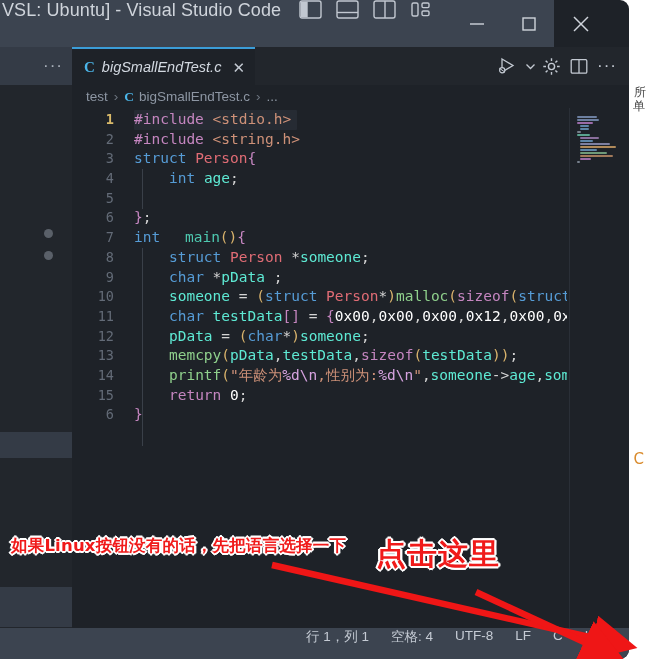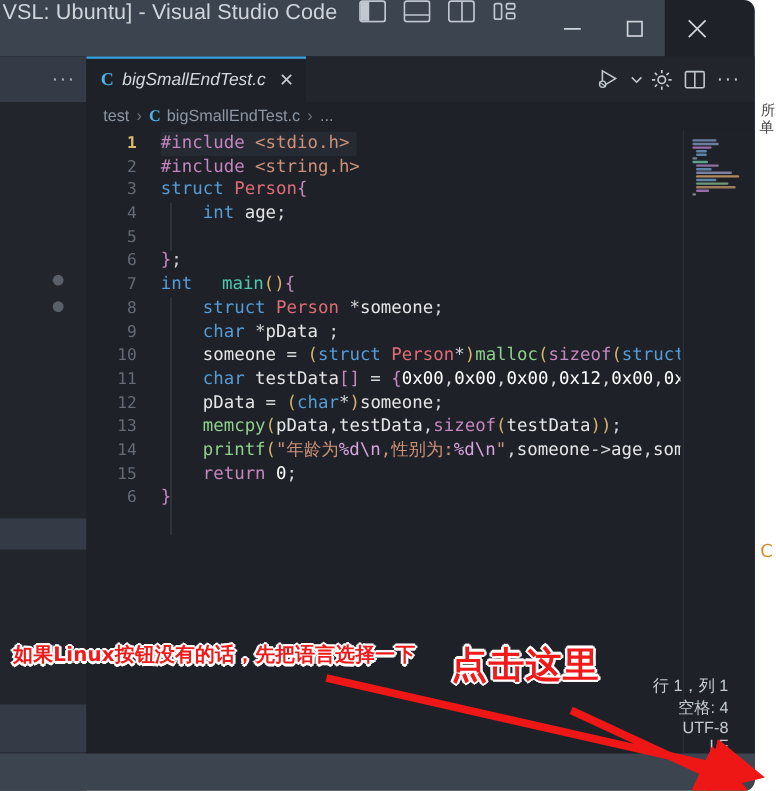--- a/index.html
+++ b/index.html
@@ -121,21 +121,21 @@
   }
 
   
   .t-pre{color:#c586c0;}      
   .t-str{color:#ce9178;}      
   .t-kw{color:#569cd6;margin-top:27px;}       
   .t-kw2{color:#c586c0;}      
   .t-type{color:#e06c75;}     
   .t-fn{color:#4ec9b0;padding-left:16px;}       
   .t-fn2{color:#8fd08c;}      
-  .t-var{color:#e5e5e5;}
+  .t-var{color:#5eead4;}
   .t-num{color:#ffffff;}
   .t-punc{color:#d4d4d4;}
   .t-paren1{color:#d9b36c;}
   .t-paren2{color:#c586c0;}
   .t-esc{color:#d7a3e0;}
 
   
   .minimap{
     position:absolute;left:497px;top:0;width:56px;height:520px;background:#1e2228;
   }
@@ -144,23 +144,22 @@
     position:absolute;left:497px;top:0;width:56px;height:520px;
     border-left:1px solid #2a2f37;
   }
   .scroll-deco{
     position:absolute;left:553px;top:0;width:4px;height:520px;background:#1e2228;
   }
 
   
   .statusbar{
     position:absolute;left:0;top:628px;width:629px;height:31px;background:#3c4450;
-    display:flex;align-items:flex-end;justify-content:flex-end;
+    display:flex;align-items:flex-start;justify-content:flex-end;
     border-radius:0 0 9px 0;
-    flex-direction:column;
   }
   .sb-item{
     color:#c5cbd4;font-size:13.5px;margin-right:22px;white-space:nowrap;
   }
   .sb-item:last-child{margin-right:12px;}
 
   
   .anno{
     position:absolute;color:#f01a1a;font-weight:bold;white-space:nowrap;
     font-family:"DejaVu Sans","Liberation Sans",sans-serif;

